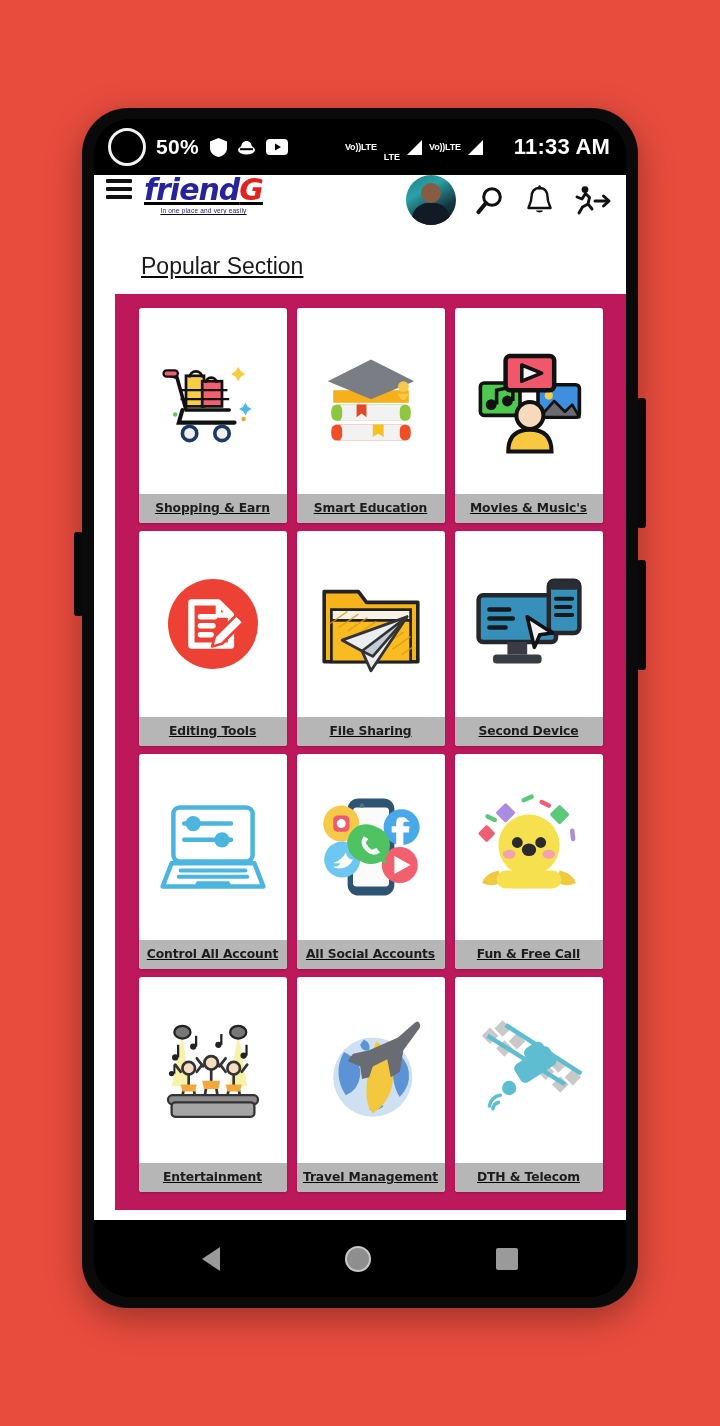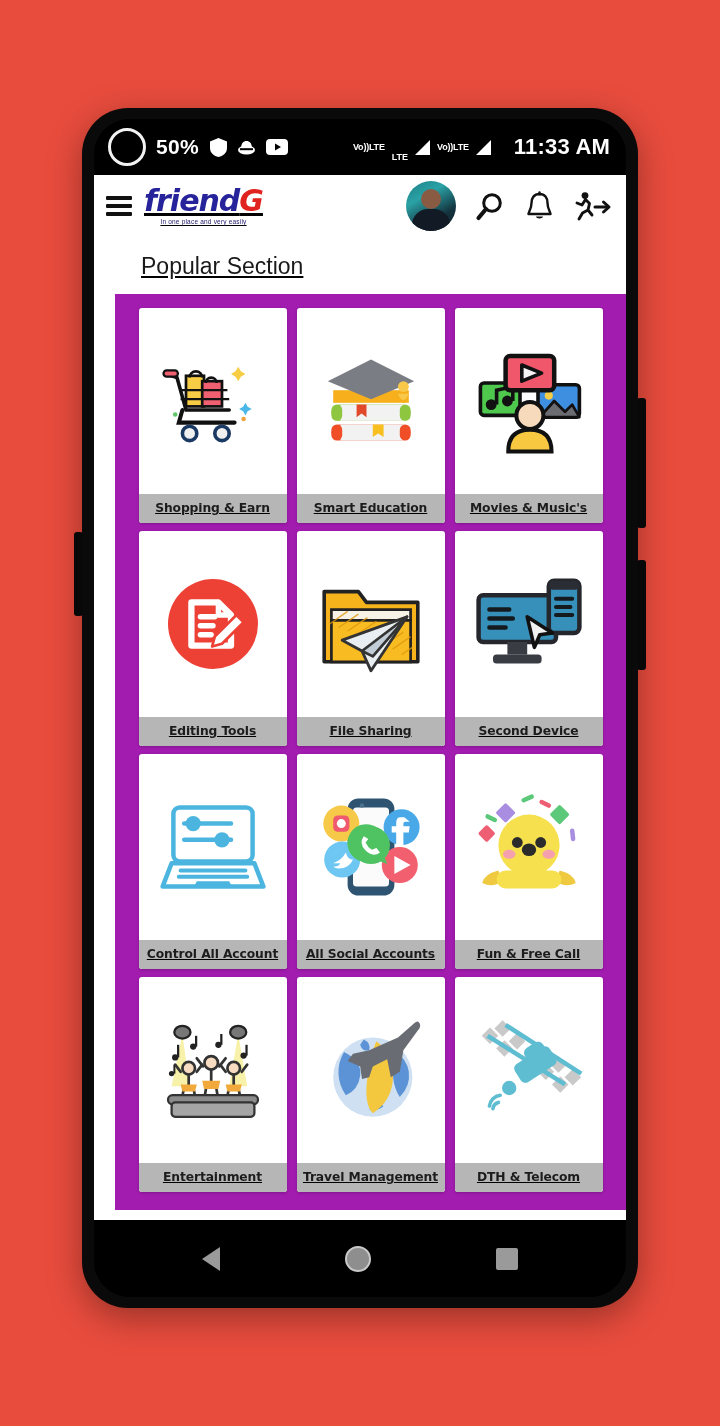--- a/index.html
+++ b/index.html
@@ -66,28 +66,28 @@
     display: flex; 
     line-height: 1; font-size: 9px; font-weight: bold;
     letter-spacing: -.2px;
   }
   .signal {
     width: 0; height: 0;
     border-left: 15px solid transparent;
     border-bottom: 15px solid #fff;
   }
   .lte-lbl { font-size: 9px; font-weight: bold; align-self: flex-end; margin-bottom: -2px; }
-  .clock { font-size: 22px; font-weight: bold; margin-left: 16px; letter-spacing: .2px; }
+  .clock { font-size: 22px; font-weight: bold; margin-left: 24px; letter-spacing: .2px; }
 
   
   .app-header {
     height: 62px;
     background: #ffffff;
     display: flex;
-    align-items: center;
+    align-items: flex-start;
     padding: 0 14px 0 12px;
     gap: 0;
   }
   .hamburger { width: 26px; cursor: pointer; flex: 0 0 auto; }
   .hamburger span {
     display: block; height: 4px; background: #111;
     border-radius: 1px; margin: 4px 0;
   }
   .logo { margin-left: 12px; line-height: 1; flex: 0 0 auto; }
   .logo-word {
@@ -117,21 +117,21 @@
     content: ""; position: absolute;
     left: 6px; bottom: 0; width: 38px; height: 22px;
     border-radius: 16px 16px 0 0; background: #111a25;
   }
   .icon-btn { cursor: pointer; display: flex; align-items: center; }
 
   
   .screen-body { background: #fff; height: 983px; position: relative; padding-left: 21px; }
   .section-title-bar { padding: 16px 0 14px 26px; background: #fff; }
   .section-title { font-size: 23px; color: #1a1a1a; }
-  .grid-area { background: #a21caf; padding: 14px 0 0 0; height: 916px; }
+  .grid-area { background: #be185d; padding: 14px 0 0 0; height: 916px; }
 
   .grid {
     display: grid;
     grid-template-columns: repeat(3, 148px);
     gap: 8px 10px;
     justify-content: center;
   }
   .card {
     width: 148px; height: 215px;
     background: #fff;

